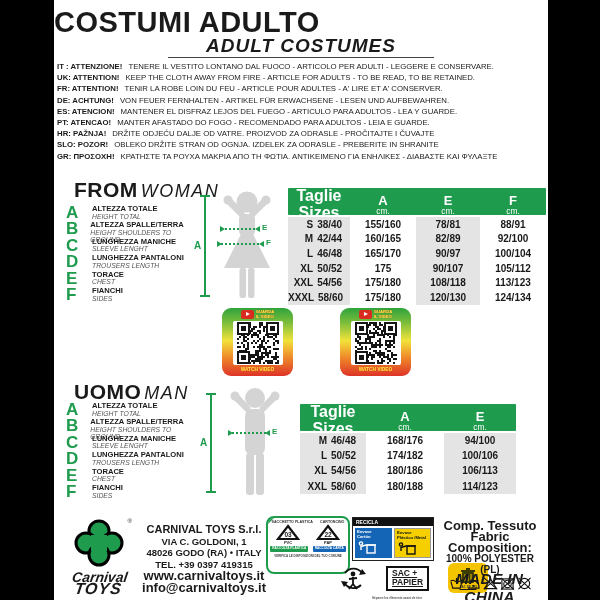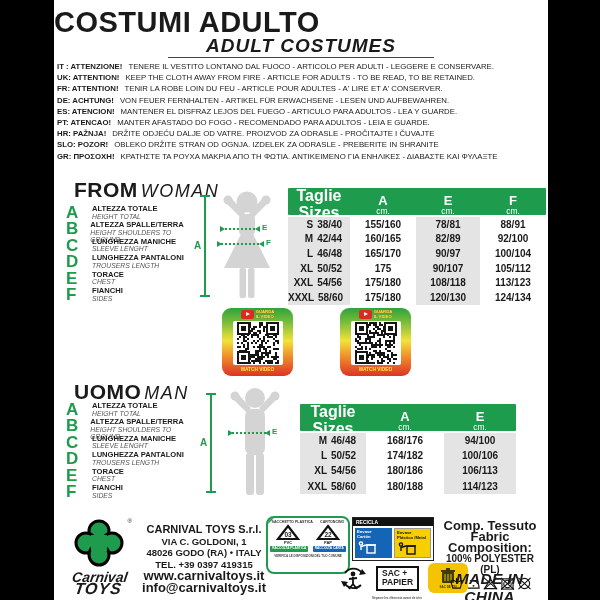--- a/index.html
+++ b/index.html
@@ -101,21 +101,21 @@
   .recicla{position:absolute;left:298px;top:517px;width:82px;height:44px;border:1px solid #222;
            box-sizing:border-box;background:#fff;}
   .recicla .hd{background:#111;color:#fff;font-size:5px;font-weight:800;height:8px;line-height:8px;padding-left:3px;}
   .recicla .cells{display:flex;gap:2px;padding:2px;}
   .rcell{width:37px;height:30px;box-sizing:border-box;padding:1px 2px;line-height:1.2;}
   .rcell.blue{background:#1565B6;color:#fff;}
   .rcell.yellow{background:#F5CF00;color:#111;border:1px solid #999;}
   .rcell .t{font-size:4.2px;font-weight:800;display:block;}
   .rcell svg{display:block;margin-top:2px;}
 
-  .triman-row{position:absolute;left:286px;top:563px;display:flex;align-items:center;gap:9px;}
+  .triman-row{position:absolute;left:286px;top:563px;display:flex;align-items:center;gap:19px;text-decoration:underline;}
   .sacbox{border:2px solid #111;background:#fff;padding:1px 4px;font-size:8.5px;font-weight:900;line-height:9.5px;}
   .yellowbin{width:40px;height:30px;background:#F5C400;border-radius:6px;display:flex;flex-direction:column;
              align-items:center;justify-content:center;}
   .yellowbin .bl{font-size:3px;font-weight:800;color:#333;}
   .triman-note{position:absolute;left:318px;top:596px;width:110px;font-size:3px;color:#555;font-weight:600;}
 
   .fabric{position:absolute;left:381px;top:520px;width:110px;text-align:center;}
   .fabric .f1{font-size:13px;font-weight:900;line-height:11px;}
   .fabric .f3{font-size:10px;font-weight:900;line-height:11px;}
   .care{display:flex;justify-content:center;gap:2px;margin-top:2px;}

